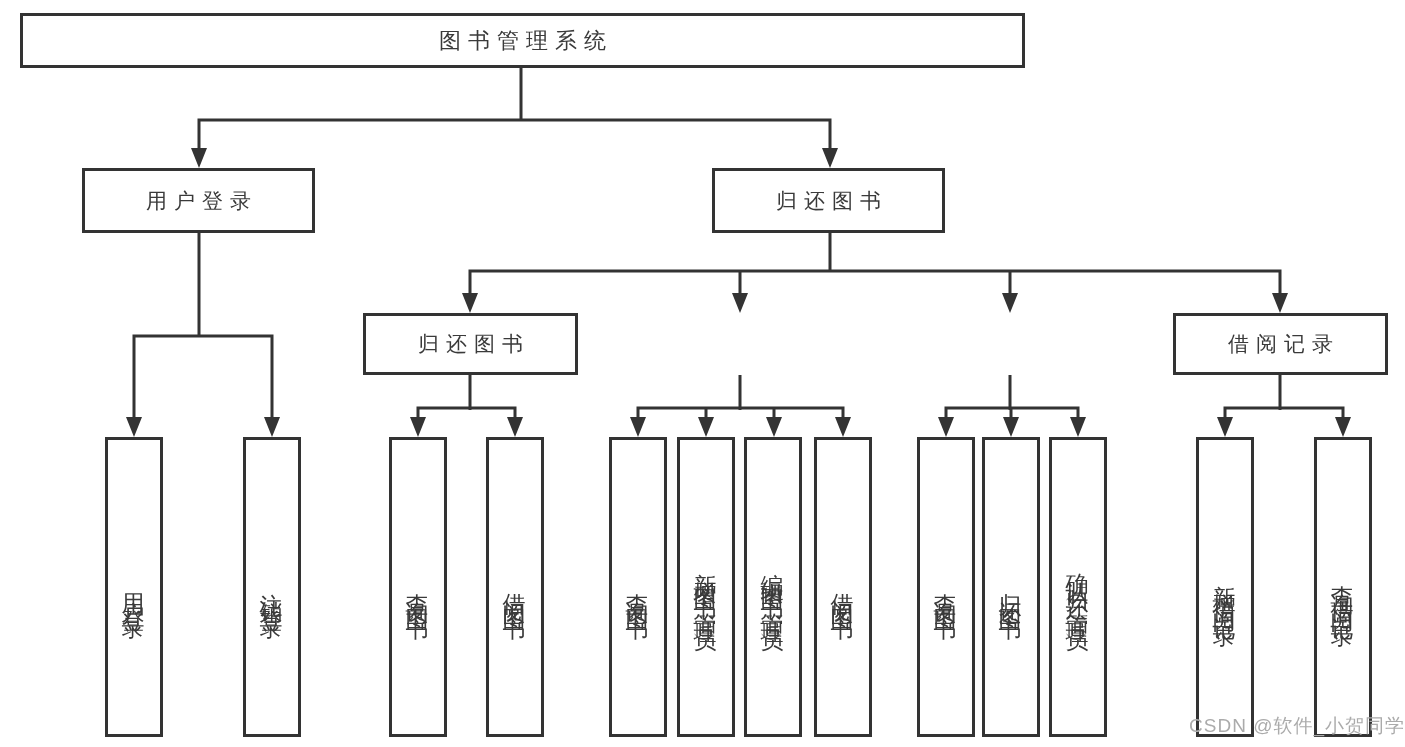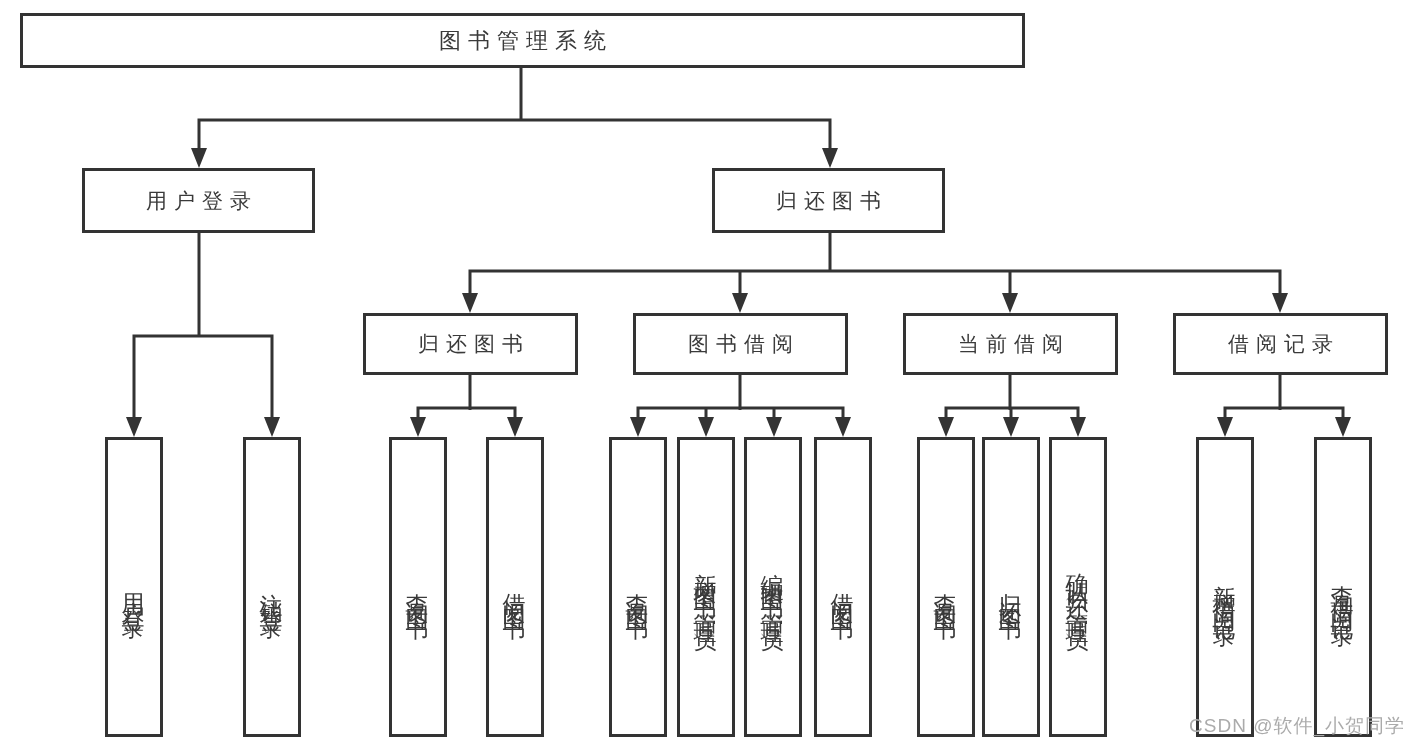--- a/index.html
+++ b/index.html
@@ -119,26 +119,20 @@
   <div class="box" style="left:82px;top:168px;width:233px;height:65px">
     <span class="hlabel">用户登录</span>
   </div>
   <div class="box" style="left:712px;top:168px;width:233px;height:65px">
     <span class="hlabel">归还图书</span>
   </div>
 
   <div class="box" style="left:363px;top:313px;width:215px;height:62px">
     <span class="hlabel">归还图书</span>
   </div>
-  <div class="box" style="left:633px;top:313px;width:215px;height:62px">
-    <span class="hlabel">图书借阅</span>
-  </div>
-  <div class="box" style="left:903px;top:313px;width:215px;height:62px">
-    <span class="hlabel">当前借阅</span>
-  </div>
   <div class="box" style="left:1173px;top:313px;width:215px;height:62px">
     <span class="hlabel">借阅记录</span>
   </div>
 
   <div class="box leaf" style="left:105px">
     <span class="vlabel">用户登录</span>
   </div>
   <div class="box leaf" style="left:243px">
     <span class="vlabel">注销登录</span>
   </div>

